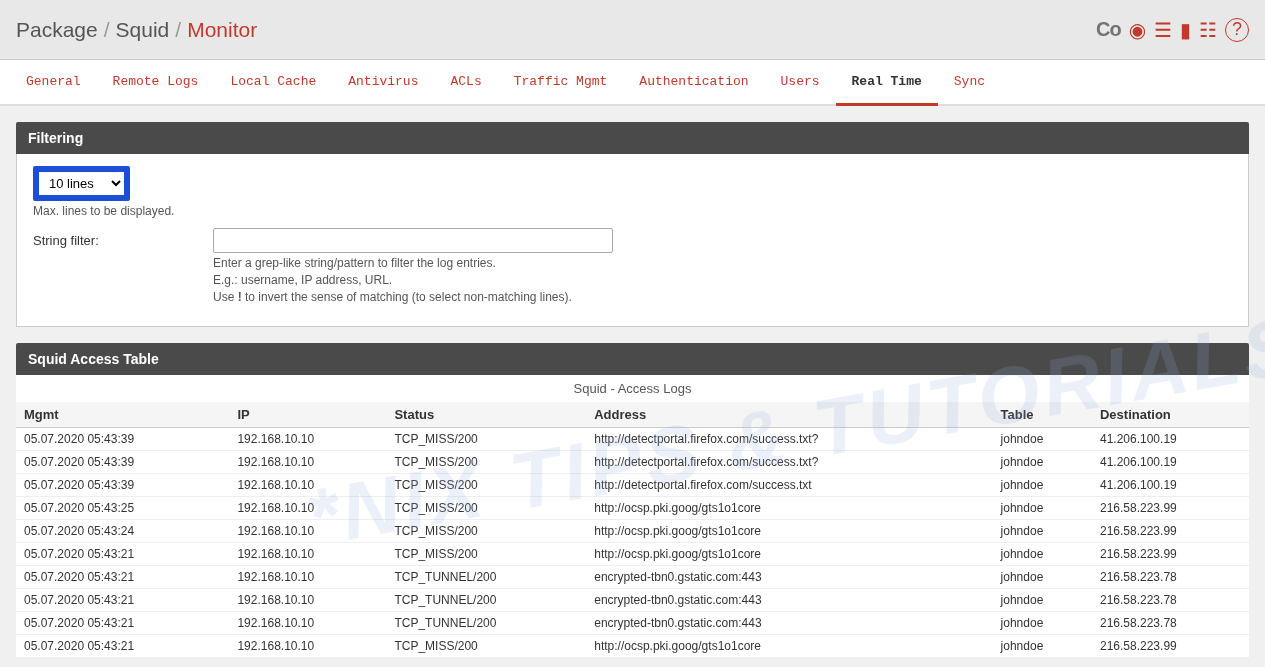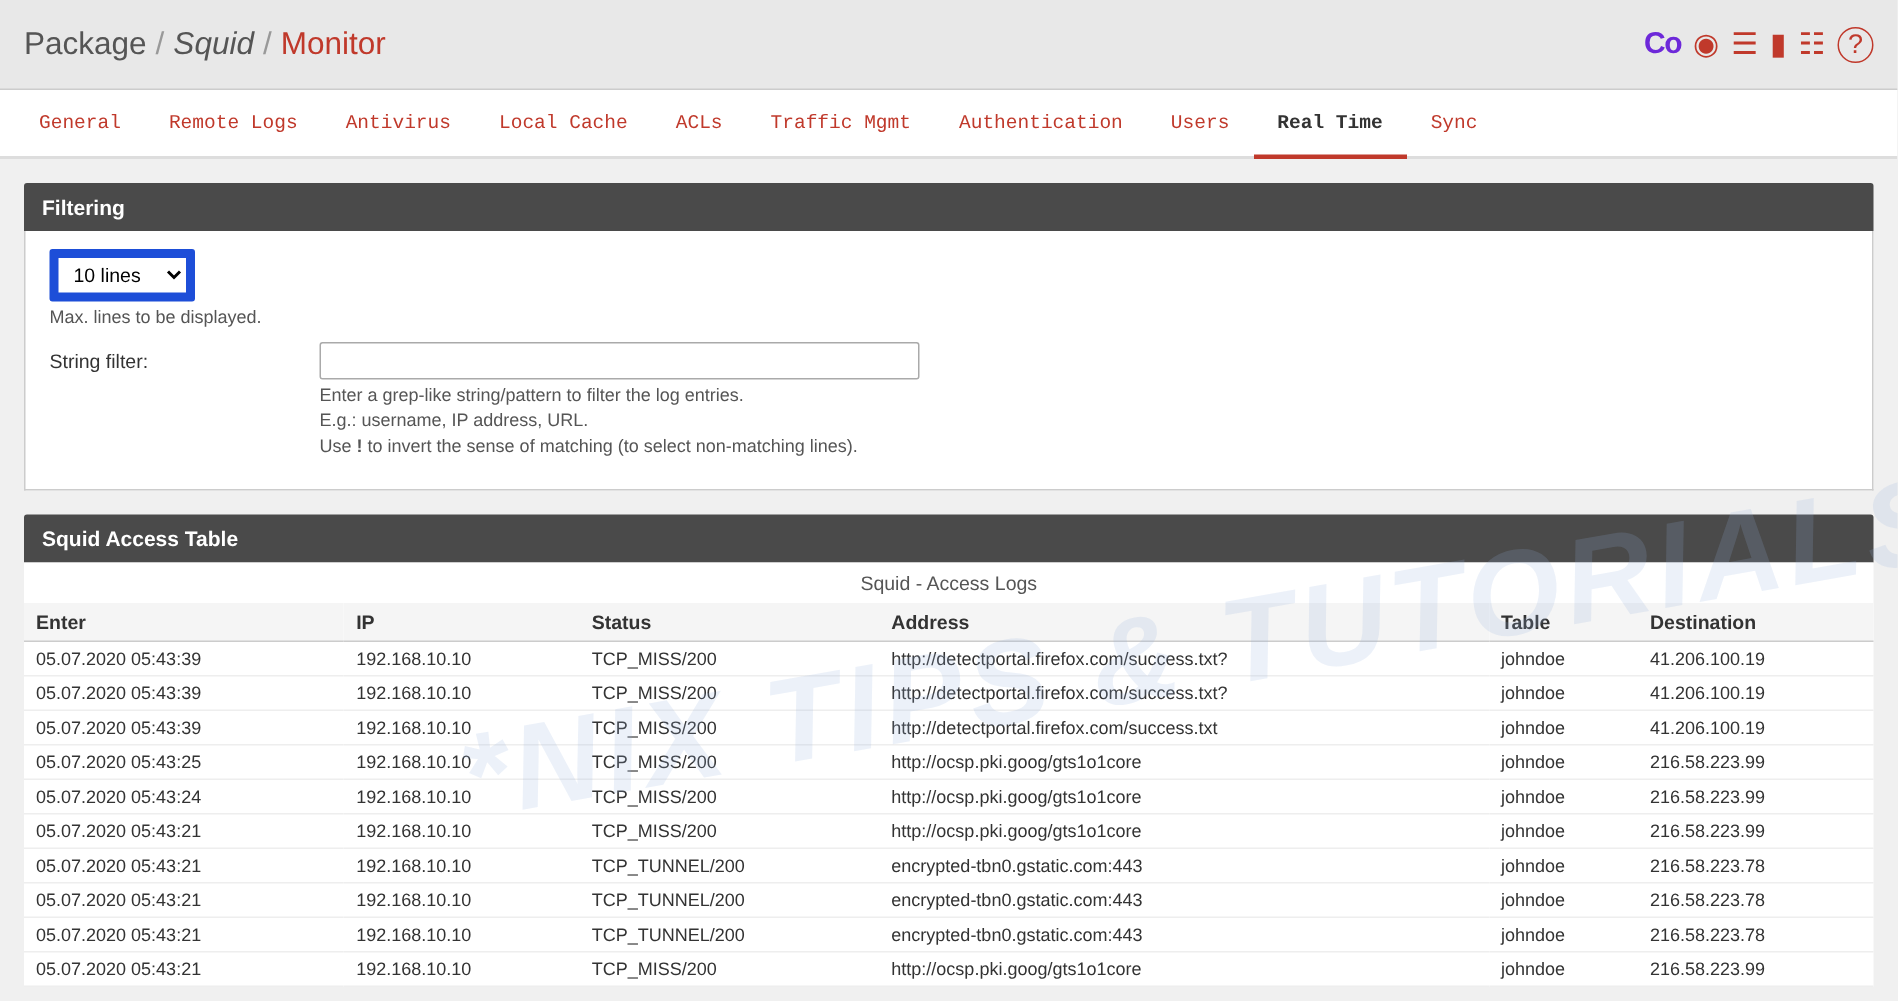--- a/index.html
+++ b/index.html
@@ -32,21 +32,21 @@
     .header-icon {
       font-size: 18px;
       color: #c0392b;
       cursor: pointer;
       display: flex;
       align-items: center;
     }
     .header-icon-co {
       font-size: 20px;
       font-weight: bold;
-      color: #6d28d9;
+      color: #737373;
       letter-spacing: -1px;
     }
 
     
     .nav-tabs {
       background: #fff;
       border-bottom: 2px solid #ddd;
       display: flex;
       padding: 0 10px;
     }
@@ -167,39 +167,39 @@
     }
     .content-wrapper { position: relative; }
   </style>
 </head>
 <body>
 
 <div class="header">
   <div class="breadcrumb">
     <span style="cursor:pointer;">Package</span>
     <span class="separator">/</span>
-    <span style="cursor:pointer;font-style:italic;">Squid</span>
+    <span style="cursor:pointer;">Squid</span>
     <span class="separator">/</span>
     <span class="current">Monitor</span>
   </div>
   <div class="header-icons">
     <span class="header-icon header-icon-co">Co</span>
     <span class="header-icon" style="font-size:20px;">◉</span>
     <span class="header-icon" style="font-size:20px;">☰</span>
     <span class="header-icon" style="font-size:20px;">▮</span>
     <span class="header-icon" style="font-size:20px;">☷</span>
     <span class="header-icon" style="font-size:18px; border:1px solid #c0392b; border-radius:50%; width:24px; height:24px; display:flex; align-items:center; justify-content:center;">?</span>
   </div>
 </div>
 
 <div class="nav-tabs">
   <div class="nav-tab">General</div>
   <div class="nav-tab">Remote Logs</div>
+  <div class="nav-tab">Local Cache</div>
   <div class="nav-tab">Antivirus</div>
-  <div class="nav-tab">Local Cache</div>
   <div class="nav-tab">ACLs</div>
   <div class="nav-tab">Traffic Mgmt</div>
   <div class="nav-tab">Authentication</div>
   <div class="nav-tab">Users</div>
   <div class="nav-tab active">Real Time</div>
   <div class="nav-tab">Sync</div>
 </div>
 
 <div class="main-content content-wrapper">
 
@@ -235,21 +235,21 @@
 
     </div>
   </div>
 
   <div class="table-section">
     <div class="section-header">Squid Access Table</div>
     <div class="table-title">Squid - Access Logs</div>
     <table class="access-table">
       <thead>
         <tr>
-          <th>Enter</th>
+          <th>Mgmt</th>
           <th>IP</th>
           <th>Status</th>
           <th>Address</th>
           <th>Table</th>
           <th>Destination</th>
         </tr>
       </thead>
       <tbody id="table-body">
       <tr>
       <td>05.07.2020 05:43:39</td>

